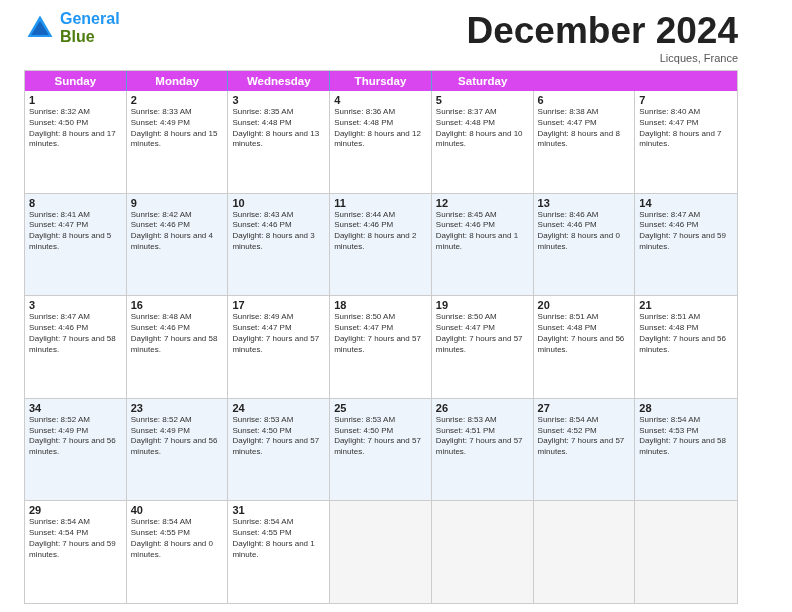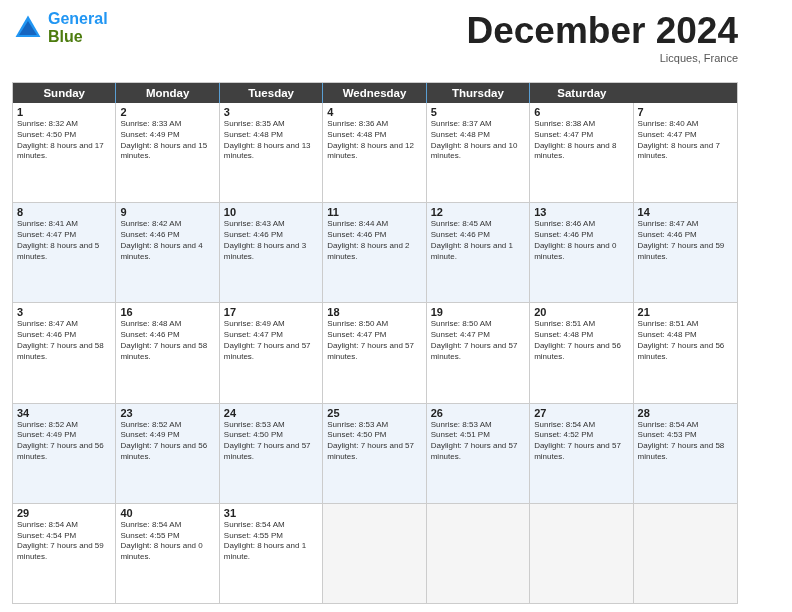--- a/index.html
+++ b/index.html
@@ -6,24 +6,23 @@
     body {
       font-family: Arial, sans-serif;
       background: #fff;
       width: 792px;
       height: 612px;
       overflow: hidden;
     }
     .page {
       width: 752px;
       height: 612px;
-      padding: 10px 14px 8px 12px;
+      padding: 10px 14px 8px 24px;
       display: flex;
       flex-direction: column;
-      gap: 12px;
     }
     .header {
       display: flex;
       justify-content: space-between;
       align-items: flex-start;
       margin-bottom: 6px;
     }
     .logo {
       display: flex;
       align-items: center;
@@ -56,21 +55,21 @@
     }
     .calendar {
       flex: 1;
       display: flex;
       flex-direction: column;
       border: 1px solid #ccc;
     }
     .cal-header {
       display: grid;
       grid-template-columns: repeat(7, 1fr);
-      background: #404040;
+      background: #d946ef;
     }
     .cal-header-cell {
       color: #fff;
       font-size: 11.5px;
       font-weight: bold;
       text-align: center;
       padding: 4px 2px;
       border-right: 1px solid #5a9fd4;
     }
     .cal-header-cell:last-child { border-right: none; }
@@ -126,21 +125,20 @@
     <div class="title-block">
       <div class="month-title">December 2024</div>
       <div class="location">Licques, France</div>
     </div>
   </div>
 
   <div class="calendar">
     <div class="cal-header" id="cal-header">
         <div class="cal-header-cell">Sunday</div>
         <div class="cal-header-cell">Monday</div>
-        <div class="cal-header-cell">Tuesday</div>
         <div class="cal-header-cell">Wednesday</div>
         <div class="cal-header-cell">Thursday</div>
         <div class="cal-header-cell">Saturday</div>
       </div>
     <div class="cal-body" id="cal-body">
         <div class="cal-row">
           <div class="cal-cell">
             <div class="day-num">1</div>
 <div class="cell-text">Sunrise: 8:32 AM<br>Sunset: 4:50 PM<br>Daylight: 8 hours and 17 minutes.</div>
           </div>

